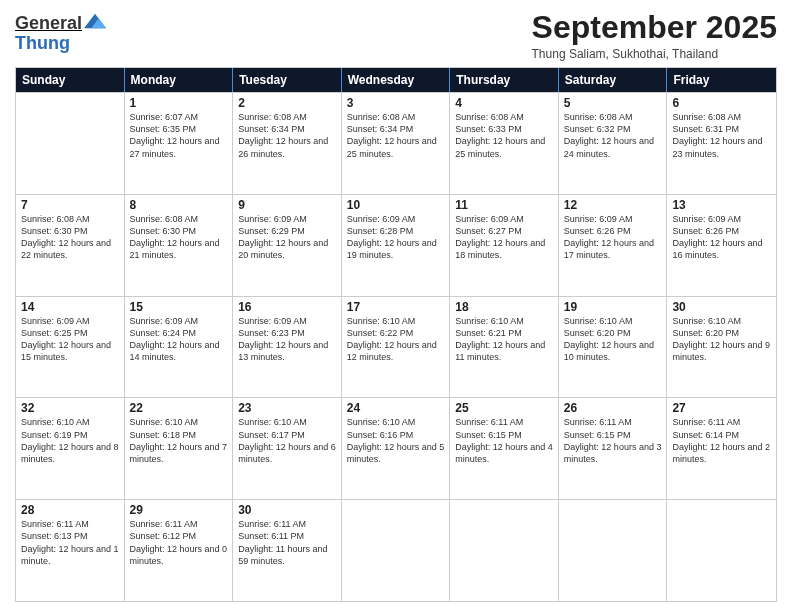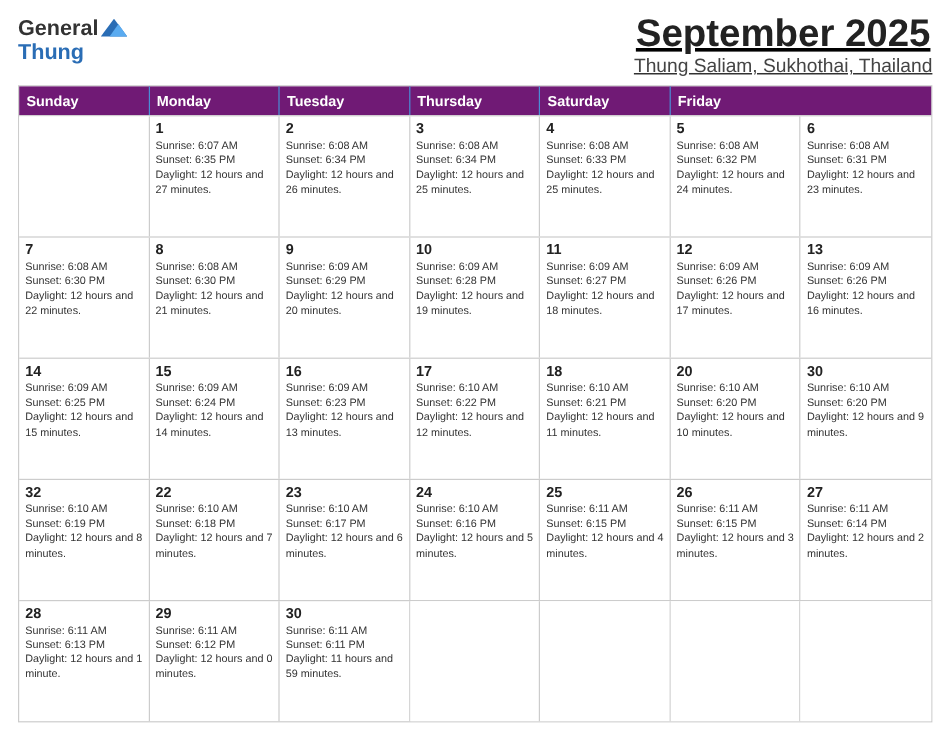--- a/index.html
+++ b/index.html
@@ -34,44 +34,43 @@
       color: #333;
       line-height: 1.1;
     }
     .logo-icon {
       width: 22px;
       height: 22px;
       margin-left: 2px;
       margin-top: -4px;
     }
     .title-block {
-      text-align: center;
-      text-decoration: underline;
+      text-align: left;
     }
     .month-title {
       font-size: 32px;
       font-weight: bold;
       color: #222;
       line-height: 1.1;
     }
     .location {
-      font-size: 16px;
+      font-size: 12px;
       color: #444;
       margin-top: 2px;
     }
     .calendar {
       flex: 1;
       display: flex;
       flex-direction: column;
       border: 1px solid #ccc;
     }
     .cal-header {
       display: grid;
       grid-template-columns: repeat(7, 1fr);
-      background: #701a75;
+      background: #0f172a;
     }
     .cal-header-cell {
       color: #fff;
       font-size: 12px;
       font-weight: bold;
       padding: 5px 6px;
       text-align: left;
       border-right: 1px solid #4a8dd5;
     }
     .cal-header-cell:last-child { border-right: none; }
@@ -109,41 +108,42 @@
       color: #333;
     }
   </style>
 </head>
 <body>
 
 <div class="page">
   <div class="header">
     <div class="logo">
       <div>
-        <div style="display:flex;align-items:flex-end;">
+        <div style="display:flex;align-items:flex-start;text-decoration:underline;">
           <span class="logo-text">General</span>
           <svg class="logo-icon" viewBox="0 0 30 20">
             <polygon points="0,20 15,0 30,20" fill="#2a6db5"></polygon>
             <polygon points="10,20 20,6 30,20" fill="#5aabf0"></polygon>
           </svg>
         </div>
         <span class="logo-text" style="color:#2a6db5;">Thung</span>
       </div>
     </div>
     <div class="title-block">
       <div class="month-title">September 2025</div>
       <div class="location">Thung Saliam, Sukhothai, Thailand</div>
     </div>
   </div>
 
   <div class="calendar">
     <div class="cal-header">
     <div class="cal-header-cell">Sunday</div>
         <div class="cal-header-cell">Monday</div>
         <div class="cal-header-cell">Tuesday</div>
+        <div class="cal-header-cell">Wednesday</div>
         <div class="cal-header-cell">Thursday</div>
         <div class="cal-header-cell">Saturday</div>
         <div class="cal-header-cell">Friday</div>
       </div>
     <div class="cal-body">
     <div class="cal-row">
           <div class="cal-cell empty"></div>
           <div class="cal-cell">
             <span class="day-num">1</span>
             <div class="cell-detail" style="white-space: pre-line;">Sunrise: 6:07 AM
@@ -250,21 +250,21 @@
 Sunset: 6:22 PM
 Daylight: 12 hours and 12 minutes.</div>
           </div>
           <div class="cal-cell">
             <span class="day-num">18</span>
             <div class="cell-detail" style="white-space: pre-line;">Sunrise: 6:10 AM
 Sunset: 6:21 PM
 Daylight: 12 hours and 11 minutes.</div>
           </div>
           <div class="cal-cell">
-            <span class="day-num">20</span>
+            <span class="day-num">19</span>
             <div class="cell-detail" style="white-space: pre-line;">Sunrise: 6:10 AM
 Sunset: 6:20 PM
 Daylight: 12 hours and 10 minutes.</div>
           </div>
           <div class="cal-cell">
             <span class="day-num">30</span>
             <div class="cell-detail" style="white-space: pre-line;">Sunrise: 6:10 AM
 Sunset: 6:20 PM
 Daylight: 12 hours and 9 minutes.</div>
           </div>

